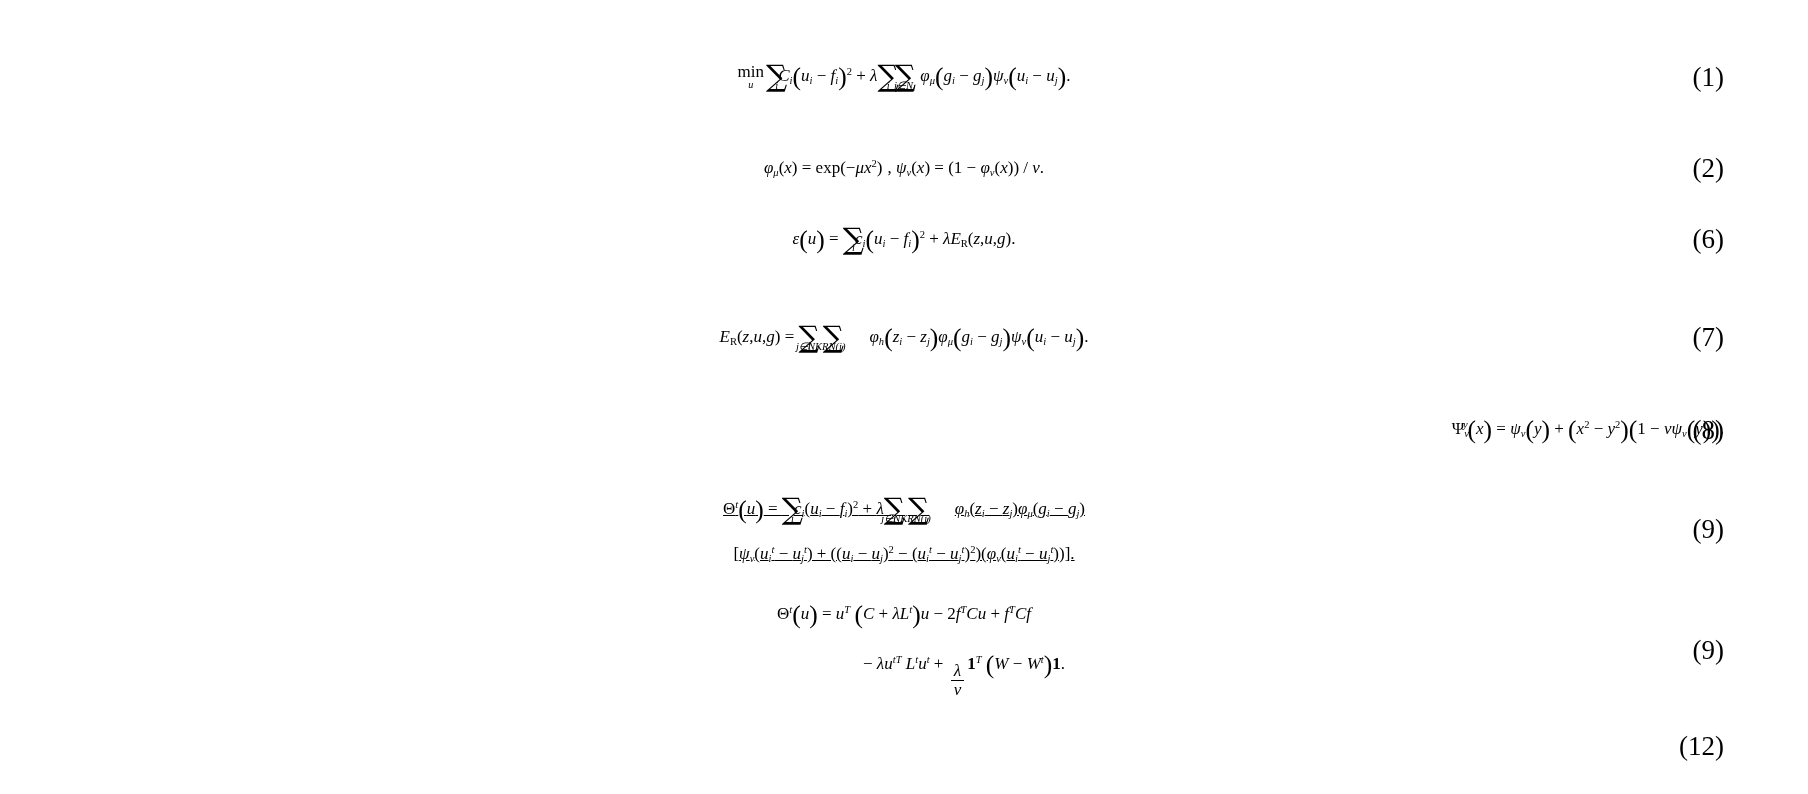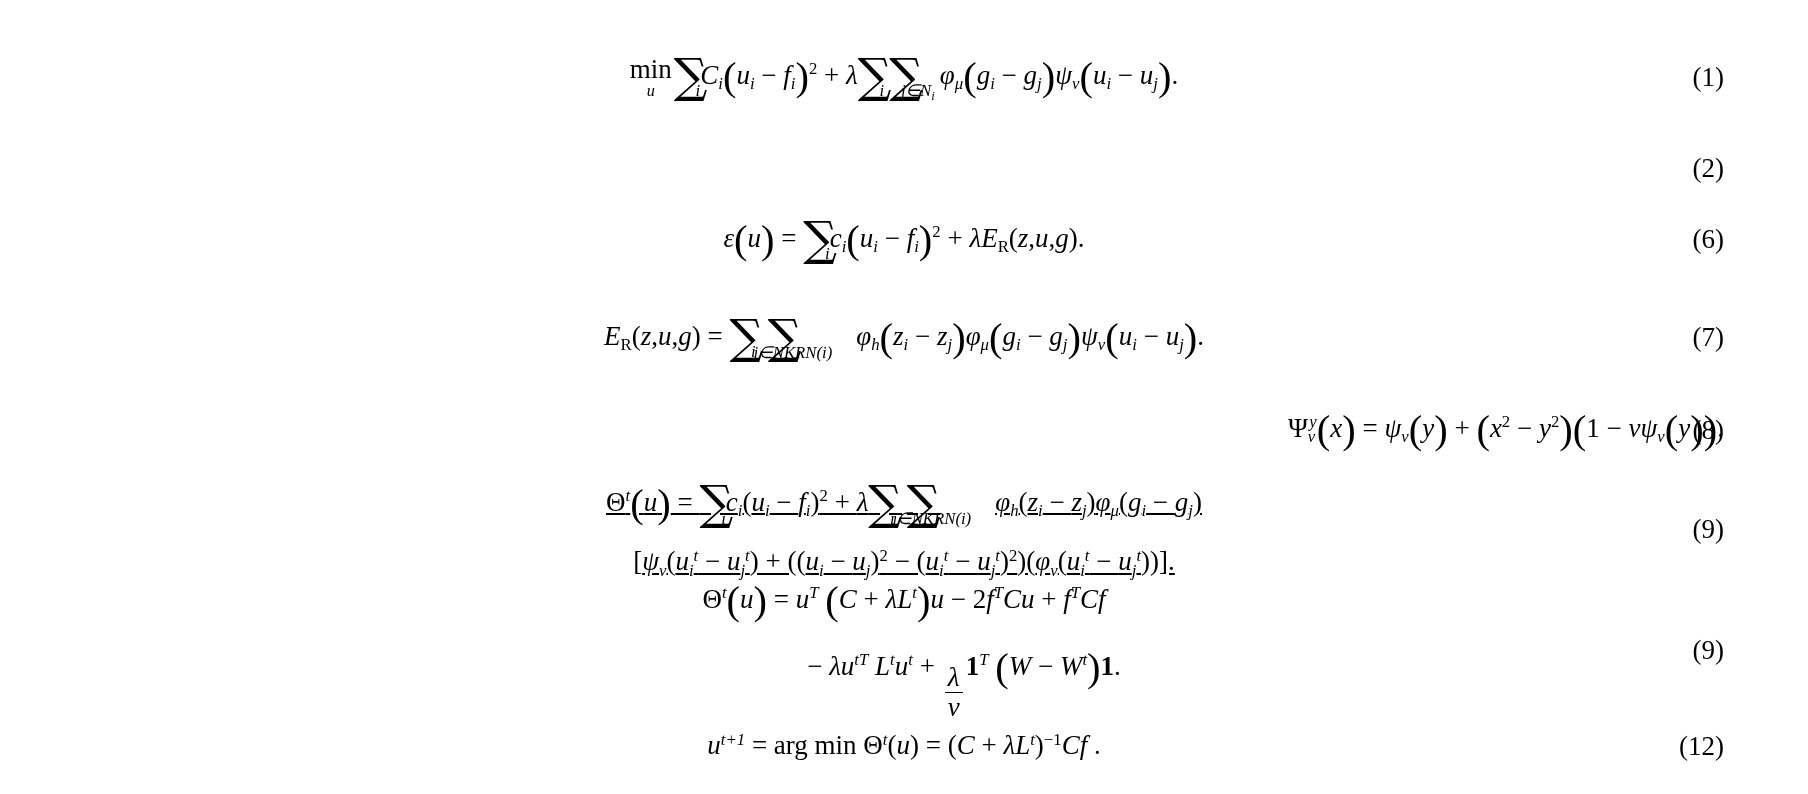--- a/index.html
+++ b/index.html
@@ -24,21 +24,21 @@
     position: relative;
     display: flex;
     align-items: center;
     justify-content: center;
     width: 1640px;
     margin: 0 auto;
   }
   .eq-body {
     flex: 0 0 auto;
     text-align: center;
-    font-size: 27px;
+    font-size: 17px;
     line-height: 1.1;
   }
   .eq-num {
     position: absolute;
     right: 0;
     top: 50%;
     transform: translateY(-50%);
     font-size: 27px;
     font-family: "Liberation Serif", serif;
   }
@@ -107,20 +107,23 @@
     <div class="eq-body">
       <span class="minstack">
         <span class="word">min</span>
           <span class="lim">u</span>
       </span><span class="bigop">∑</span><span class="sub" style="margin-left:-12px; vertical-align:-0.75em;">i</span><span class="it">C</span><span class="sub">i</span><span class="paren">(</span><span class="it">u</span><span class="sub">i</span> − <span class="it">f</span><span class="sub">i</span><span class="paren">)</span><span class="sup">2</span> + <span class="it">λ</span><span class="bigop">∑</span><span class="sub" style="margin-left:-12px; vertical-align:-0.75em;">i</span><span class="sp"></span><span class="bigop">∑</span><span class="sub" style="margin-left:-22px; vertical-align:-0.75em;">j∈N<span style="font-size:0.75em; vertical-align:-0.3em;">i</span></span><span class="sp"></span><span class="it">φ</span><span class="sub">μ</span><span class="paren">(</span><span class="it">g</span><span class="sub">i</span> − <span class="it">g</span><span class="sub">j</span><span class="paren">)</span><span class="it">ψ</span><span class="sub">ν</span><span class="paren">(</span><span class="it">u</span><span class="sub">i</span> − <span class="it">u</span><span class="sub">j</span><span class="paren">)</span>.
     </div>
     <div class="eq-num">(1)</div>
   </div>
 
   <div class="eq-row" style="margin-top: 32px; height: 48px;">
+    <div class="eq-body">
+      <span class="it">φ</span><span class="sub">μ</span>(<span class="it">x</span>) = <span class="up">exp</span>(−<span class="it">μx</span><span class="sup">2</span>)<span class="sp"></span>, <span class="it">ψ</span><span class="sub">ν</span>(<span class="it">x</span>) = (1 − <span class="it">φ</span><span class="sub">ν</span>(<span class="it">x</span>)) / <span class="it">ν</span>.
+    </div>
     <div class="eq-num">(2)</div>
   </div>
 
   <div class="eq-row" style="margin-top: 16px; height: 62px;">
     <div class="eq-body">
       <span class="it">ε</span><span class="paren">(</span><span class="it">u</span><span class="paren">)</span> = <span class="bigop">∑</span><span class="sub" style="margin-left:-12px; vertical-align:-0.75em;">i</span><span class="it">c</span><span class="sub">i</span><span class="paren">(</span><span class="it">u</span><span class="sub">i</span> − <span class="it">f</span><span class="sub">i</span><span class="paren">)</span><span class="sup">2</span> + <span class="it">λE</span><span class="sub up">R</span>(<span class="it">z</span>,<span class="it">u</span>,<span class="it">g</span>).
     </div>
     <div class="eq-num">(6)</div>
   </div>
 
@@ -159,19 +162,16 @@
         − <span class="it">λu</span><span class="supit">tT</span> <span class="it">L</span><span class="supit">t</span><span class="it">u</span><span class="supit">t</span> + <span class="frac">
             <span class="num">λ</span>
             <span class="den">ν</span>
           </span><span class="bold">1</span><span class="sup" style="font-style:italic;">T</span> <span class="paren">(</span><span class="it">W</span> − <span class="it">W</span><span class="supit">t</span><span class="paren">)</span><span class="bold">1</span>.
       </div>
     </div>
     <div class="eq-num">(9)</div>
   </div>
 
   <div class="eq-row" style="margin-top: 14px; height: 52px;">
-    <div class="eq-body">
-      <span class="it">u</span><span class="supit">t+1</span> = <span class="up">arg min</span> <span class="up">Θ</span><span class="supit">t</span>(<span class="it">u</span>) = (<span class="it">C</span> + <span class="it">λL</span><span class="supit">t</span>)<span class="sup">−1</span><span class="it">Cf</span> .
-    </div>
     <div class="eq-num">(12)</div>
   </div>
 
 </div>
 
 </body></html>

